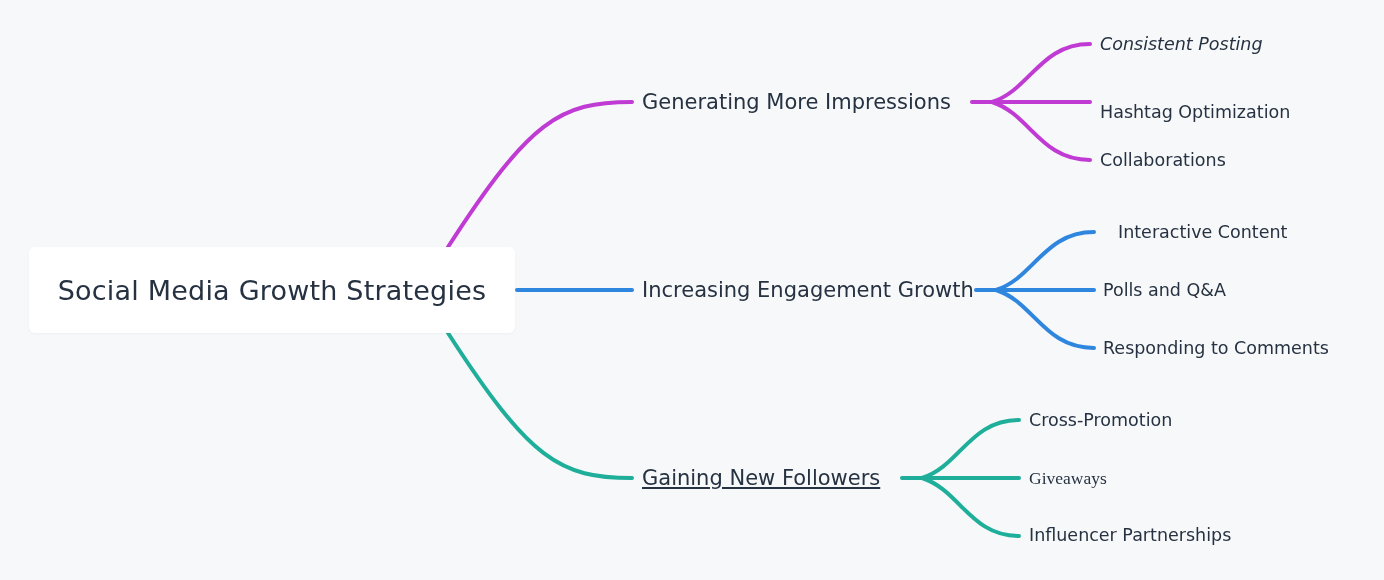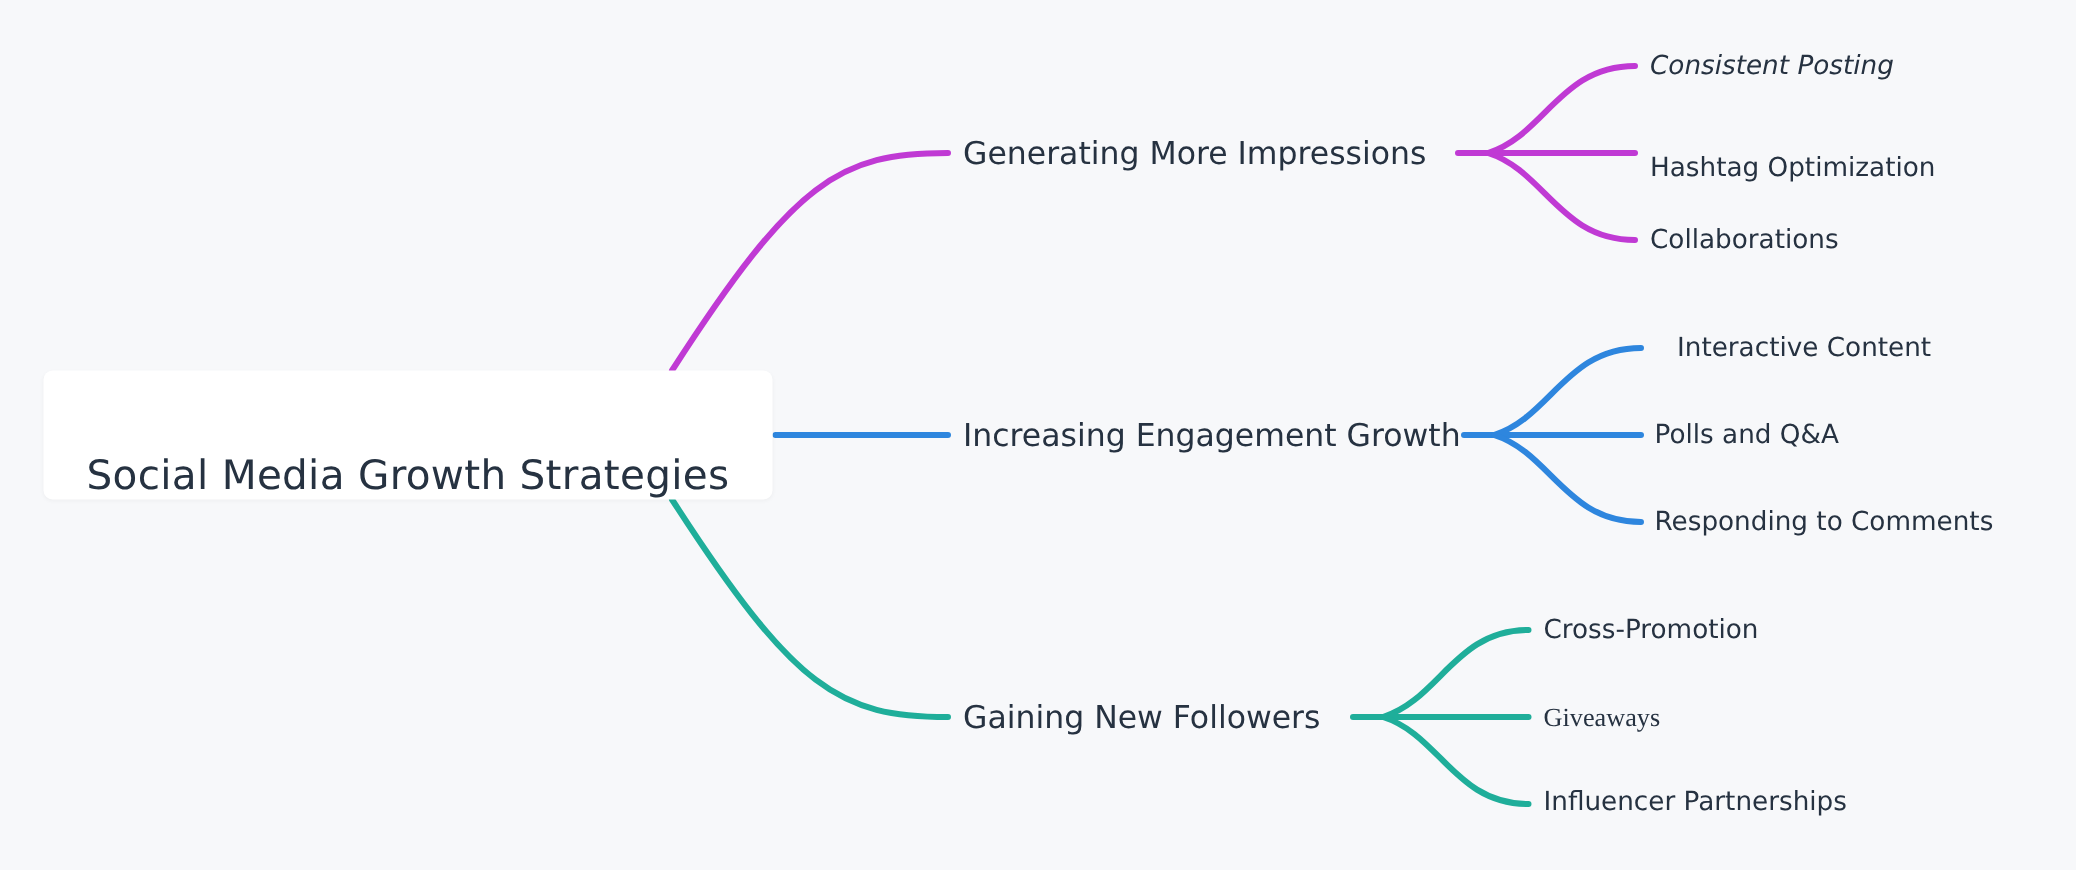--- a/index.html
+++ b/index.html
@@ -9,21 +9,21 @@
     font-family: "DejaVu Sans", "Liberation Sans", sans-serif;
     color: #2a3442;
     position: relative;
   }
   #canvas { position: absolute; left: 0; top: 0; width: 1384px; height: 580px; }
   svg.links { position: absolute; left: 0; top: 0; }
   .root-node {
     position: absolute; left: 29px; top: 247px; width: 486px; height: 86px;
     background: #ffffff; border-radius: 6px;
     box-shadow: 0 1px 3px rgba(0,0,0,0.04);
-    display: flex; align-items: flex-end; justify-content: center;
+    display: flex; align-items: center; justify-content: center;
     font-size: 27px; letter-spacing: 0.2px; color: #263241;
     cursor: pointer;
   }
   .branch-label {
     position: absolute; font-size: 21px; line-height: 24px; white-space: nowrap;
     transform: translateY(-50%); color: #263241; cursor: pointer;
   }
   .leaf-label {
     position: absolute; font-size: 17.5px; line-height: 22px; white-space: nowrap;
     transform: translateY(-50%); color: #263241; cursor: pointer;
@@ -68,18 +68,18 @@
   <div class="branch-label" style="left:642px; top:102px;">Generating More Impressions</div>
   <div class="leaf-label" style="left:1100px; top:44px;font-style:italic;">Consistent Posting</div>
   <div class="leaf-label" style="left:1100px; top:112px;">Hashtag Optimization</div>
   <div class="leaf-label" style="left:1100px; top:160px;text-align:right;">Collaborations</div>
 
   <div class="branch-label" style="left:642px; top:290px;">Increasing Engagement Growth</div>
   <div class="leaf-label" style="left:1103px; top:232px;margin-left:15px;">Interactive Content</div>
   <div class="leaf-label" style="left:1103px; top:290px;">Polls and Q&amp;A</div>
   <div class="leaf-label" style="left:1103px; top:348px;">Responding to Comments</div>
 
-  <div class="branch-label" style="left:642px; top:478px;">Gaining New Followers</div>
+  <div class="branch-label" style="left:642px; top:478px;text-decoration:underline;">Gaining New Followers</div>
   <div class="leaf-label" style="left:1029px; top:420px;">Cross-Promotion</div>
   <div class="leaf-label" style="left:1029px; top:478px;font-family:Liberation Serif, serif;">Giveaways</div>
   <div class="leaf-label" style="left:1029px; top:535px;">Influencer Partnerships</div>
 
 </div>
 
 </body></html>

